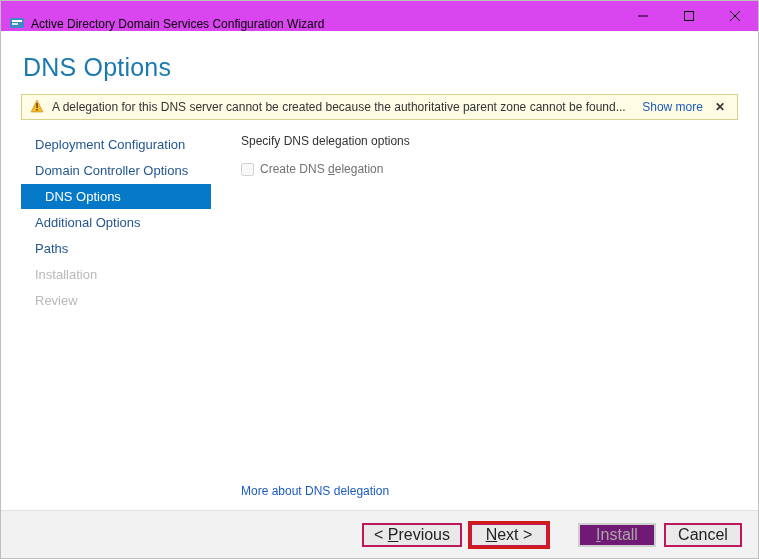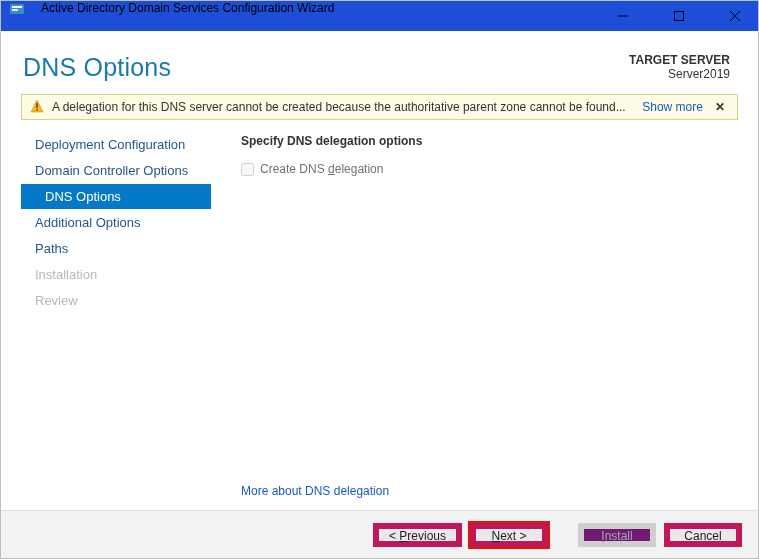--- a/index.html
+++ b/index.html
@@ -12,24 +12,23 @@
     height: 559px;
     overflow: hidden;
     border: 1px solid #bfbfbf;
     display: flex;
     flex-direction: column;
   }
   
   .titlebar {
     height: 30px;
     display: flex;
-    align-items: flex-start;
+    align-items: flex-end;
     padding: 0 0 0 8px;
-    background: #1d4ed8;
-    gap: 10px;
+    background: #d946ef;
   }
   .titlebar .app-icon {
     width: 16px; height: 16px;
     margin-right: 6px;
     display: flex; align-items: center; justify-content: center;
   }
   .titlebar .title-text { font-size: 12px; color: #000; flex: 0 0 auto; }
   .titlebar .spacer { flex: 1; }
   .win-btn {
     width: 46px; height: 30px;
@@ -94,21 +93,21 @@
   .nav-item.disabled {
     color: #b8b8b8;
     cursor: default;
   }
   .content {
     flex: 1;
     padding: 8px 10px 0 30px;
     display: flex;
     flex-direction: column;
   }
-  .heading { font-size: 12px; color: #333; margin-bottom: 14px; font-weight: bold; }
+  .heading { font-size: 12px; color: #333; margin-bottom: 14px; }
   .checkbox-row { display: flex; align-items: center; gap: 6px; color: #727272; font-size: 12px; }
   .checkbox-row input[type=checkbox] {
     width: 13px; height: 13px;
     accent-color: #888;
   }
   .content-spacer { flex: 1; }
   .more-link { color: #1a5bbf; font-size: 12px; cursor: pointer; margin-bottom: 12px; }
   
   .footer {
     height: 48px;
@@ -117,22 +116,22 @@
     display: flex;
     align-items: center;
     justify-content: flex-end;
     padding: 0 16px;
     gap: 8px;
   }
   .btn {
     min-width: 78px;
     height: 24px;
     background: #e9e9e9;
-    border: 6px solid #be185d;
-    font-size: 12px;
+    border: 2px solid #be185d;
+    font-size: 16px;
     color: #222;
     padding: 0 10px;
     cursor: pointer;
     font-family: inherit;
   }
   .btn:disabled {
     color: #a7a7a7;
     border-color: #cfcfcf;
     cursor: default;
     background: #701a75;
@@ -167,24 +166,20 @@
   <div class="win-btn">
     <svg width="10" height="10">
       <line x1="0" y1="0" x2="10" y2="10" stroke="#000" stroke-width="1"></line>
       <line x1="10" y1="0" x2="0" y2="10" stroke="#000" stroke-width="1"></line>
     </svg>
   </div>
 </div>
 
 <div class="header">
   <div class="page-title">DNS Options</div>
-  <div class="target-block">
-    <div class="target-label">TARGET SERVER</div>
-    <div>Server2019</div>
-  </div>
 </div>
 
 <div class="banner">
   <span>
     <svg width="14" height="14" viewBox="0 0 14 14">
       <polygon points="7,1 13,13 1,13" fill="#f5bb2c" stroke="#b07d0a" stroke-width="0.5"></polygon>
       <rect x="6.3" y="4" width="1.4" height="5" fill="#5a3a00"></rect>
       <rect x="6.3" y="10" width="1.4" height="1.5" fill="#5a3a00"></rect>
     </svg>
   </span>

